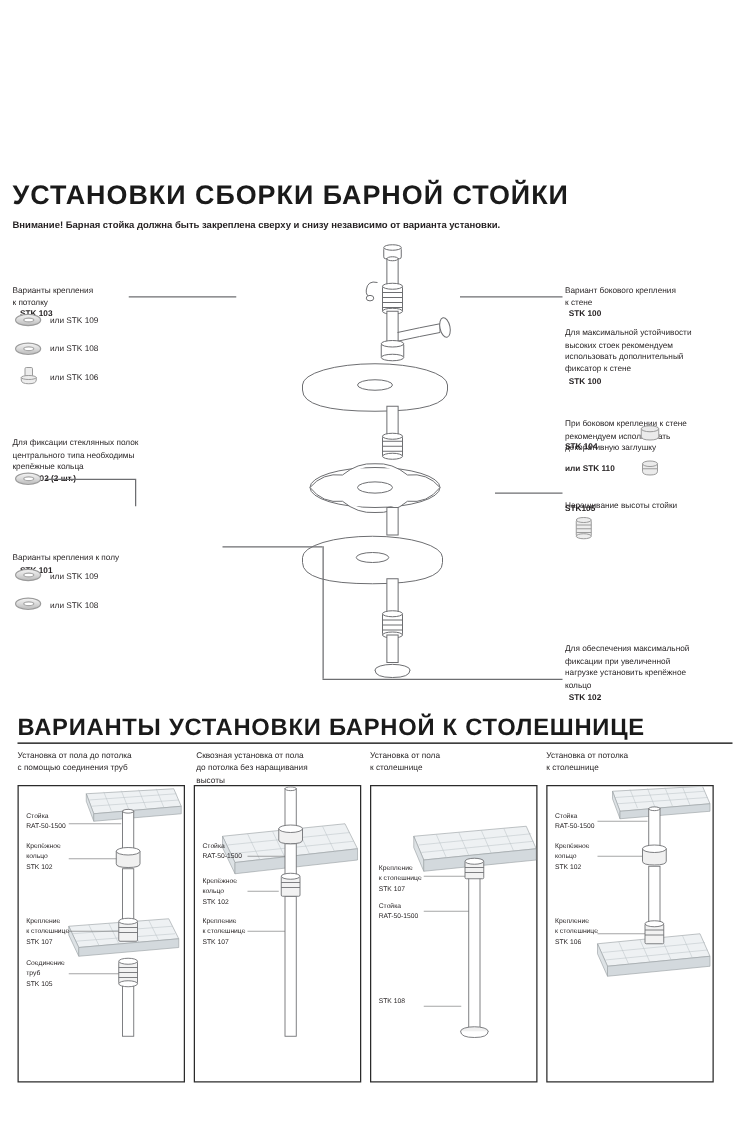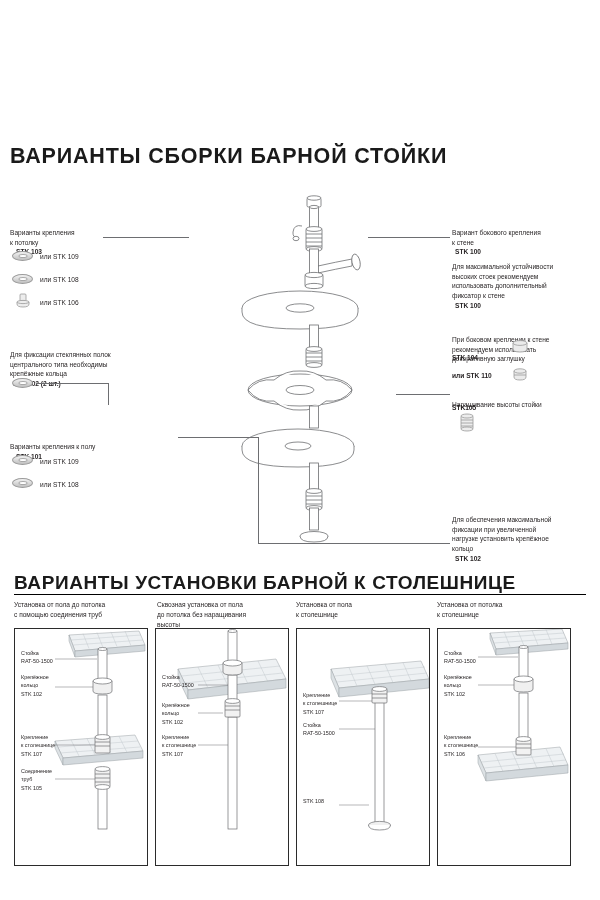--- a/index.html
+++ b/index.html
@@ -123,21 +123,22 @@
     position: absolute;
     background: #000000;
     height: 1px;
   }
 </style>
 </head>
 <body>
 
 <div class="page">
 
-  <div class="title-1">ВАРИАНТЫ СБОРКИ БАРНОЙ СТОЙКИ</div>
+  <div class="title-1">УСТАНОВКИ СБОРКИ БАРНОЙ СТОЙКИ</div>
+  <div class="subtitle-1">Внимание! Барная стойка должна быть закреплена сверху и снизу независимо от варианта установки.</div>
 
   <div id="main-diagram">
     <svg width="230" height="370" viewBox="0 0 230 370" fill="none" xmlns="http://www.w3.org/2000/svg">
       <g stroke="#6d6e71" stroke-width="0.8" fill="#ffffff">
 
         <rect x="117" y="8" width="14" height="9" rx="1.5"></rect>
         <ellipse cx="124" cy="8" rx="7" ry="2.2"></ellipse>
 
         <rect x="119.5" y="17" width="9" height="22"></rect>
         <ellipse cx="124" cy="17" rx="4.5" ry="1.6"></ellipse>

